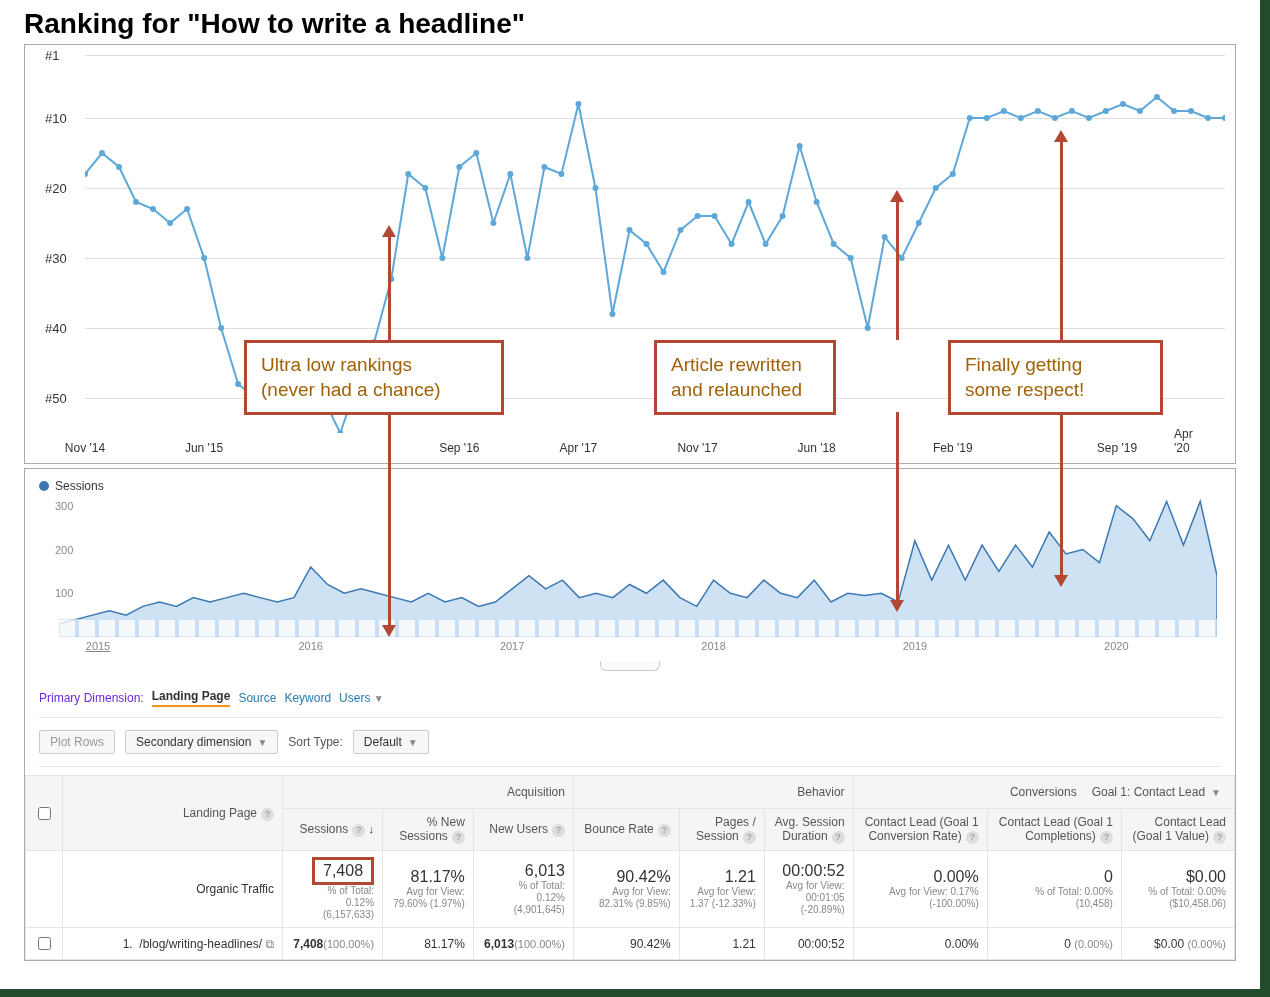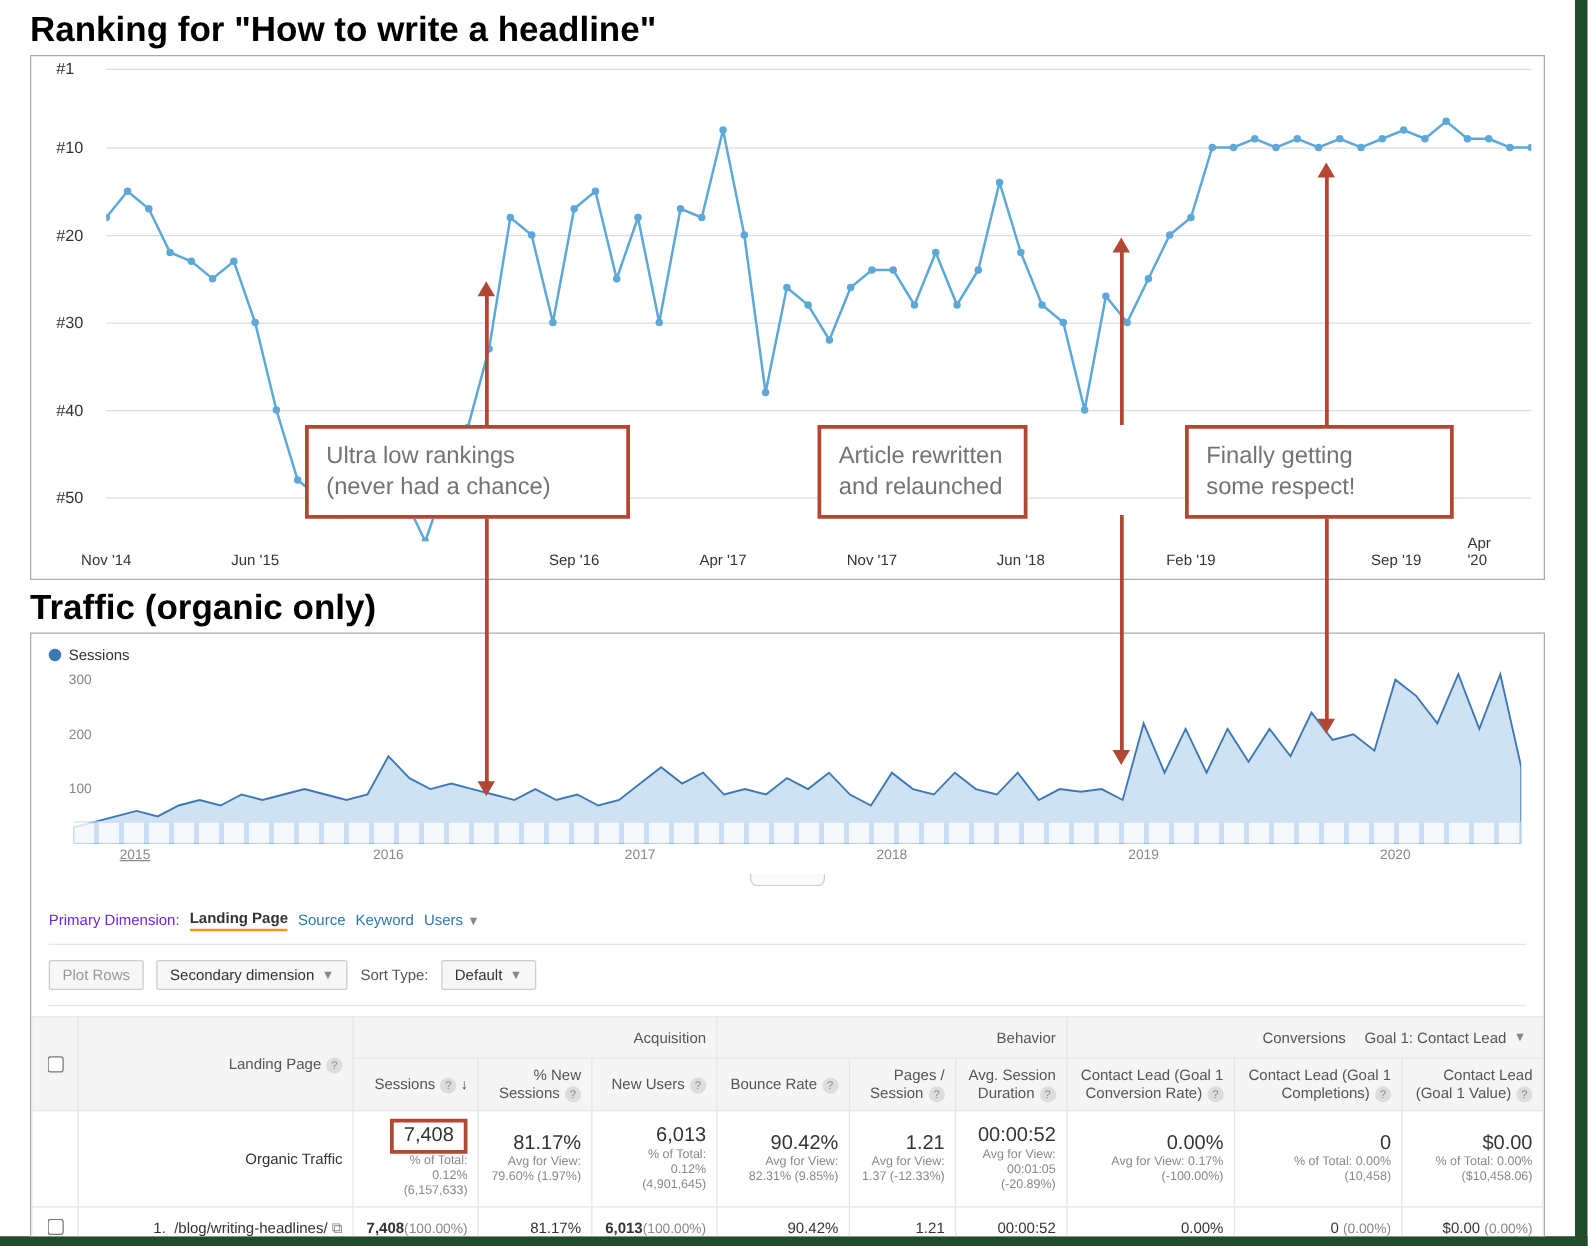--- a/index.html
+++ b/index.html
@@ -53,21 +53,21 @@
     left: 0; right: 0;
     border-top: 1px solid #ddd;
   }
   
   .annotation {
     position: absolute;
     border: 3px solid #b34733;
     background: #fff;
     padding: 10px 14px;
     font-size: 19px;
-    color: #737373;
+    color: #a16207;
     z-index: 10;
     line-height: 1.3;
   }
   .arrow-vert {
     position: absolute;
     width: 3px;
     background: #b34733;
     z-index: 5;
   }
   .arrow-up::before {
@@ -325,39 +325,38 @@
           <circle cx="1054.9253731343283" cy="56" r="3" fill="#5da8d8"></circle>
           <circle cx="1071.9402985074628" cy="42" r="3" fill="#5da8d8"></circle>
           <circle cx="1088.955223880597" cy="56" r="3" fill="#5da8d8"></circle>
           <circle cx="1105.9701492537313" cy="56" r="3" fill="#5da8d8"></circle>
           <circle cx="1122.9850746268655" cy="63" r="3" fill="#5da8d8"></circle>
           <circle cx="1140" cy="63" r="3" fill="#5da8d8"></circle>
         </svg>
       </div>
   </div>
 
-  <h2 style="margin-top:6px">Traffic (organic only)</h2>
 
   <div class="traffic-chart">
     <div class="traffic-top">
       <div class="sessions-legend">
         <span class="dot"></span>
         <span>Sessions</span>
       </div>
       <div class="plot-area-2" id="plot2">
           <div class="y-tick-2" style="top: 8.75px;">300</div>
           <div class="y-tick-2" style="top: 52.5px;">200</div>
           <div class="y-tick-2" style="top: 96.25px;">100</div>
           <svg width="1158" height="140" style="position: absolute; left: 0px; top: 0px;">
             <path d="M0 140 L0 126.875 L16.782608695652176 122.5 L33.56521739130435 118.125 L50.34782608695652 113.75 L67.1304347826087 118.125 L83.91304347826087 109.375 L100.69565217391305 105 L117.47826086956522 109.375 L134.2608695652174 100.625 L151.04347826086956 105 L167.82608695652175 100.625 L184.6086956521739 96.25 L201.3913043478261 100.625 L218.17391304347828 105 L234.95652173913044 100.625 L251.7391304347826 70 L268.5217391304348 87.5 L285.304347826087 96.25 L302.0869565217391 91.875 L318.8695652173913 96.25 L335.6521739130435 100.625 L352.4347826086957 105 L369.2173913043478 96.25 L386 105 L402.7826086956522 100.625 L419.5652173913044 109.375 L436.34782608695656 105 L453.1304347826087 91.875 L469.9130434782609 78.75 L486.695652173913 91.875 L503.4782608695652 83.125 L520.2608695652174 100.625 L537.0434782608696 96.25 L553.8260869565217 100.625 L570.608695652174 87.5 L587.3913043478261 96.25 L604.1739130434783 83.125 L620.9565217391305 100.625 L637.7391304347826 109.375 L654.5217391304348 83.125 L671.304347826087 96.25 L688.0869565217391 100.625 L704.8695652173914 83.125 L721.6521739130435 96.25 L738.4347826086956 100.625 L755.2173913043479 83.125 L772 105 L788.7826086956522 96.25 L805.5652173913044 98.4375 L822.3478260869566 96.25 L839.1304347826087 105 L855.9130434782608 43.75 L872.6956521739131 83.125 L889.4782608695651 48.125 L906.2608695652174 83.125 L923.0434782608695 48.125 L939.8260869565217 74.375 L956.6086956521739 48.125 L973.391304347826 70 L990.1739130434783 35 L1006.9565217391304 56.875 L1023.7391304347826 52.5 L1040.5217391304348 65.625 L1057.304347826087 8.75 L1074.0869565217392 21.875 L1090.8695652173913 43.75 L1107.6521739130435 4.375 L1124.4347826086957 48.125 L1141.217391304348 4.375 L1158 78.75 L1158 140 Z" fill="#cfe2f3" stroke="#3c78b4" stroke-width="1.5"></path>
           </svg>
           <div class="strip"></div>
         </div>
       <div class="x-axis-2" id="xaxis2">
-          <div class="x-tick-2" style="left: 49px; text-decoration: underline;">2015</div>
+          <div class="x-tick-2" style="left: 39px; text-decoration: underline;">2015</div>
           <div class="x-tick-2" style="left: 251.739px;">2016</div>
           <div class="x-tick-2" style="left: 453.13px;">2017</div>
           <div class="x-tick-2" style="left: 654.522px;">2018</div>
           <div class="x-tick-2" style="left: 855.913px;">2019</div>
           <div class="x-tick-2" style="left: 1057.3px;">2020</div>
         </div>
       <div class="pull-tab"></div>
     </div>
 
     <div class="table-controls">
@@ -456,21 +455,21 @@
           <td><span>0</span> <span style="color:#888;font-size:11px">(0.00%)</span></td>
           <td><span>$0.00</span> <span style="color:#888;font-size:11px">(0.00%)</span></td>
         </tr>
       </tbody>
     </table>
   </div>
 </div>
 
 <div class="annotation" style="left:244px;top:340px;width:260px;white-space:pre-line">Ultra low rankings
 (never had a chance)</div>
-<div class="annotation" style="left:654px;top:340px;width:168px;white-space:pre-line">Article rewritten
+<div class="annotation" style="left:654px;top:340px;width:182px;white-space:pre-line">Article rewritten
 and relaunched</div>
 <div class="annotation" style="left:948px;top:340px;width:215px;white-space:pre-line">Finally getting
 some respect!</div>
 
 <div class="arrow-vert arrow-up" style="left:388px;top:235px;height:105px"></div>
 <div class="arrow-vert arrow-down" style="left:388px;top:412px;height:215px"></div>
 
 <div class="arrow-vert arrow-up" style="left:896px;top:200px;height:140px"></div>
 <div class="arrow-vert arrow-down" style="left:896px;top:412px;height:190px"></div>
 

